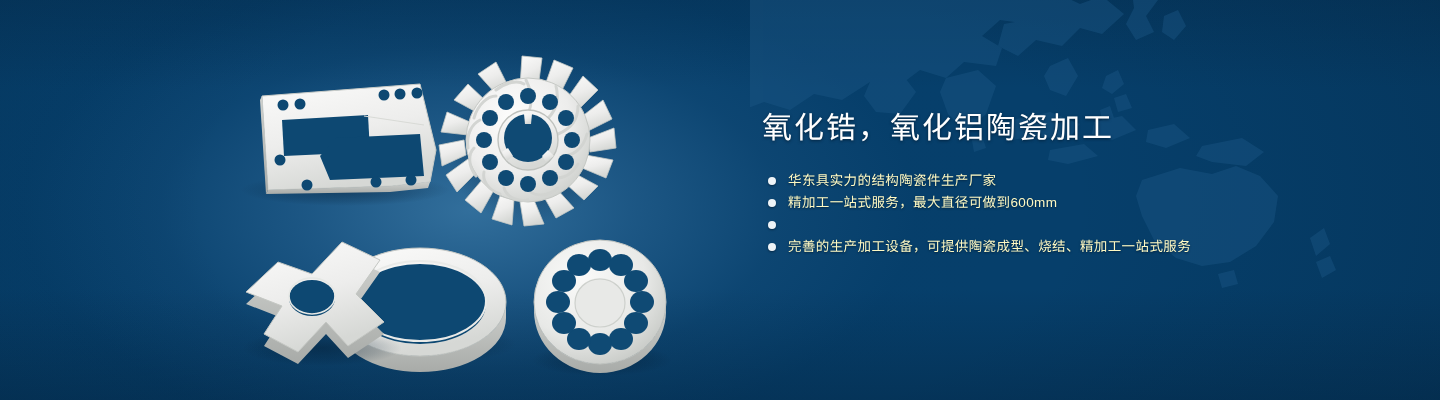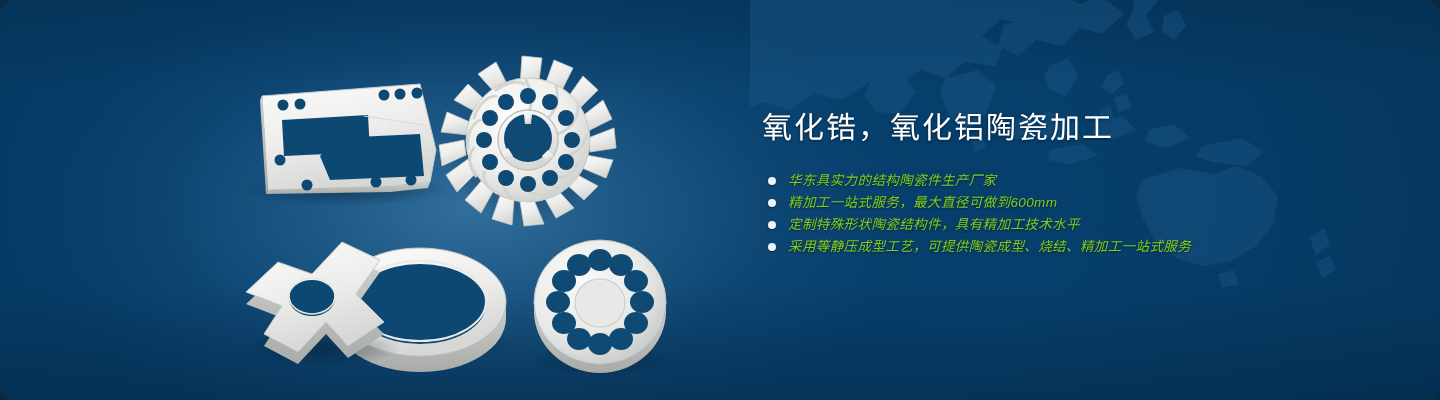--- a/index.html
+++ b/index.html
@@ -8,21 +8,20 @@
     padding: 0;
     background: #0a2a44;
   }
   .banner {
     position: relative;
     width: 1440px;
     height: 400px;
     overflow: hidden;
     font-family: "Liberation Sans", "DejaVu Sans", sans-serif;
     background: #063f6b;
-    border-radius: 16px;
   }
 
   
   .bg-base {
     position: absolute;
     inset: 0;
     background: #063f6b;
   }
   .bg-glow {
     position: absolute;
@@ -107,27 +106,26 @@
     width: 8px;
     height: 8px;
     border-radius: 50%;
     background: #eef4f8;
     margin-right: 12px;
     margin-left: 6px;
     flex: 0 0 auto;
     box-shadow: 0 1px 2px rgba(2,24,44,0.6);
   }
   .bullet-text {
-    color: #84cc16;
+    color: #fef9c3;
     font-size: 13.5px;
     line-height: 22px;
     letter-spacing: 0.4px;
     white-space: nowrap;
     text-shadow: 0 1px 2px rgba(2,24,44,0.7);
-    font-style: italic;
   }
 </style>
 </head>
 <body>
 
 <div class="banner">
 
   <div class="bg-base"></div>
   <div class="bg-glow"></div>
   <div class="bg-vignette"></div>
@@ -354,22 +352,21 @@
       <li class="bullet">
         <span class="dot"></span>
         <span class="bullet-text">华东具实力的结构陶瓷件生产厂家</span>
       </li>
       <li class="bullet">
         <span class="dot"></span>
         <span class="bullet-text">精加工一站式服务，最大直径可做到600mm</span>
       </li>
       <li class="bullet">
         <span class="dot"></span>
-        <span class="bullet-text">定制特殊形状陶瓷结构件，具有精加工技术水平</span>
       </li>
       <li class="bullet">
         <span class="dot"></span>
-        <span class="bullet-text">采用等静压成型工艺，可提供陶瓷成型、烧结、精加工一站式服务</span>
+        <span class="bullet-text">完善的生产加工设备，可提供陶瓷成型、烧结、精加工一站式服务</span>
       </li>
     </ul>
   </div>
 
 </div>
 
 </body></html>

